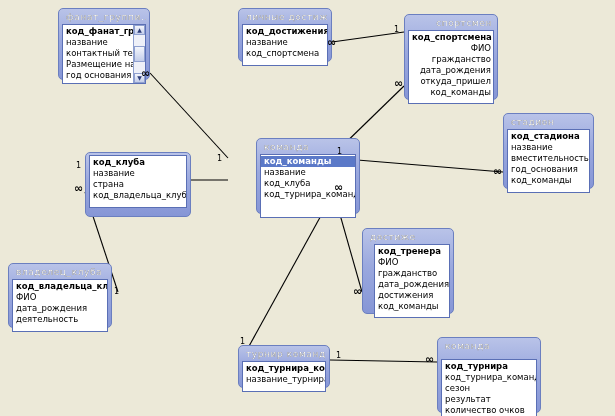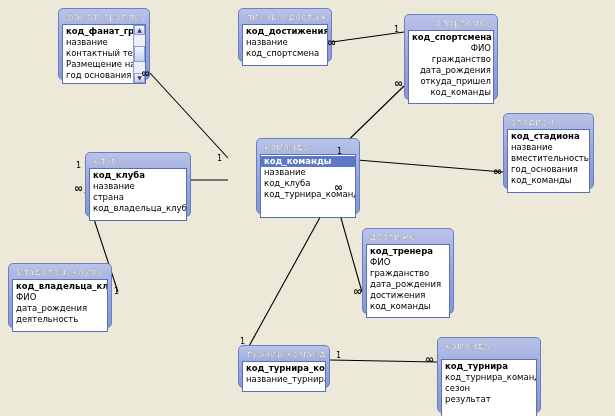--- a/index.html
+++ b/index.html
@@ -197,42 +197,41 @@
     <div class="table-title">команда</div>
     <div class="field-list" style="height:60px;">
       <div class="field pk selected">код_команды</div>
       <div class="field">название</div>
       <div class="field">код_клуба</div>
       <div class="field">код_турнира_команды</div>
     </div>
   </div>
 
   <div class="table-box" style="left:85px; top:152px; width:106px; height:65px;">
-    <div class="table-title">клуб</div>
     <div class="field-list" style="height:49px;">
       <div class="field pk">код_клуба</div>
       <div class="field">название</div>
       <div class="field">страна</div>
       <div class="field">код_владельца_клуба</div>
     </div>
   </div>
 
   <div class="table-box" style="left:8px; top:263px; width:104px; height:65px;">
     <div class="table-title">владелец_клуба</div>
     <div class="field-list" style="height:49px;">
       <div class="field pk">код_владельца_клуба</div>
       <div class="field">ФИО</div>
       <div class="field">дата_рождения</div>
       <div class="field">деятельность</div>
     </div>
   </div>
 
   <div class="table-box" style="left:362px; top:228px; width:92px; height:86px;">
     <div class="table-title">достиже</div>
-    <div class="field-list" style="height:70px;">
+    <div class="field-list" style="height:70px;margin-left:8px;">
       <div class="field pk">код_тренера</div>
       <div class="field">ФИО</div>
       <div class="field">гражданство</div>
       <div class="field">дата_рождения</div>
       <div class="field">достижения</div>
       <div class="field">код_команды</div>
     </div>
   </div>
 
   <div class="table-box" style="left:238px; top:345px; width:92px; height:43px;">
@@ -243,20 +242,21 @@
     </div>
   </div>
 
   <div class="table-box" style="left:437px; top:337px; width:104px; height:76px;">
     <div class="table-title">команда</div>
     <div class="field-list" style="height:60px;margin-top:6px;">
       <div class="field pk">код_турнира</div>
       <div class="field">код_турнира_команды</div>
       <div class="field">сезон</div>
       <div class="field">результат</div>
+      <div class="field">количество очков</div>
     </div>
   </div>
 
   <div class="card-inf" style="left:141px; top:69px;">∞</div>
   <div class="card-label" style="left:217px; top:155px;">1</div>
   <div class="card-inf" style="left:327px; top:38px;">∞</div>
   <div class="card-label" style="left:394px; top:26px;">1</div>
   <div class="card-inf" style="left:394px; top:79px;">∞</div>
   <div class="card-label" style="left:337px; top:148px;">1</div>
   <div class="card-inf" style="left:334px; top:183px;">∞</div>

